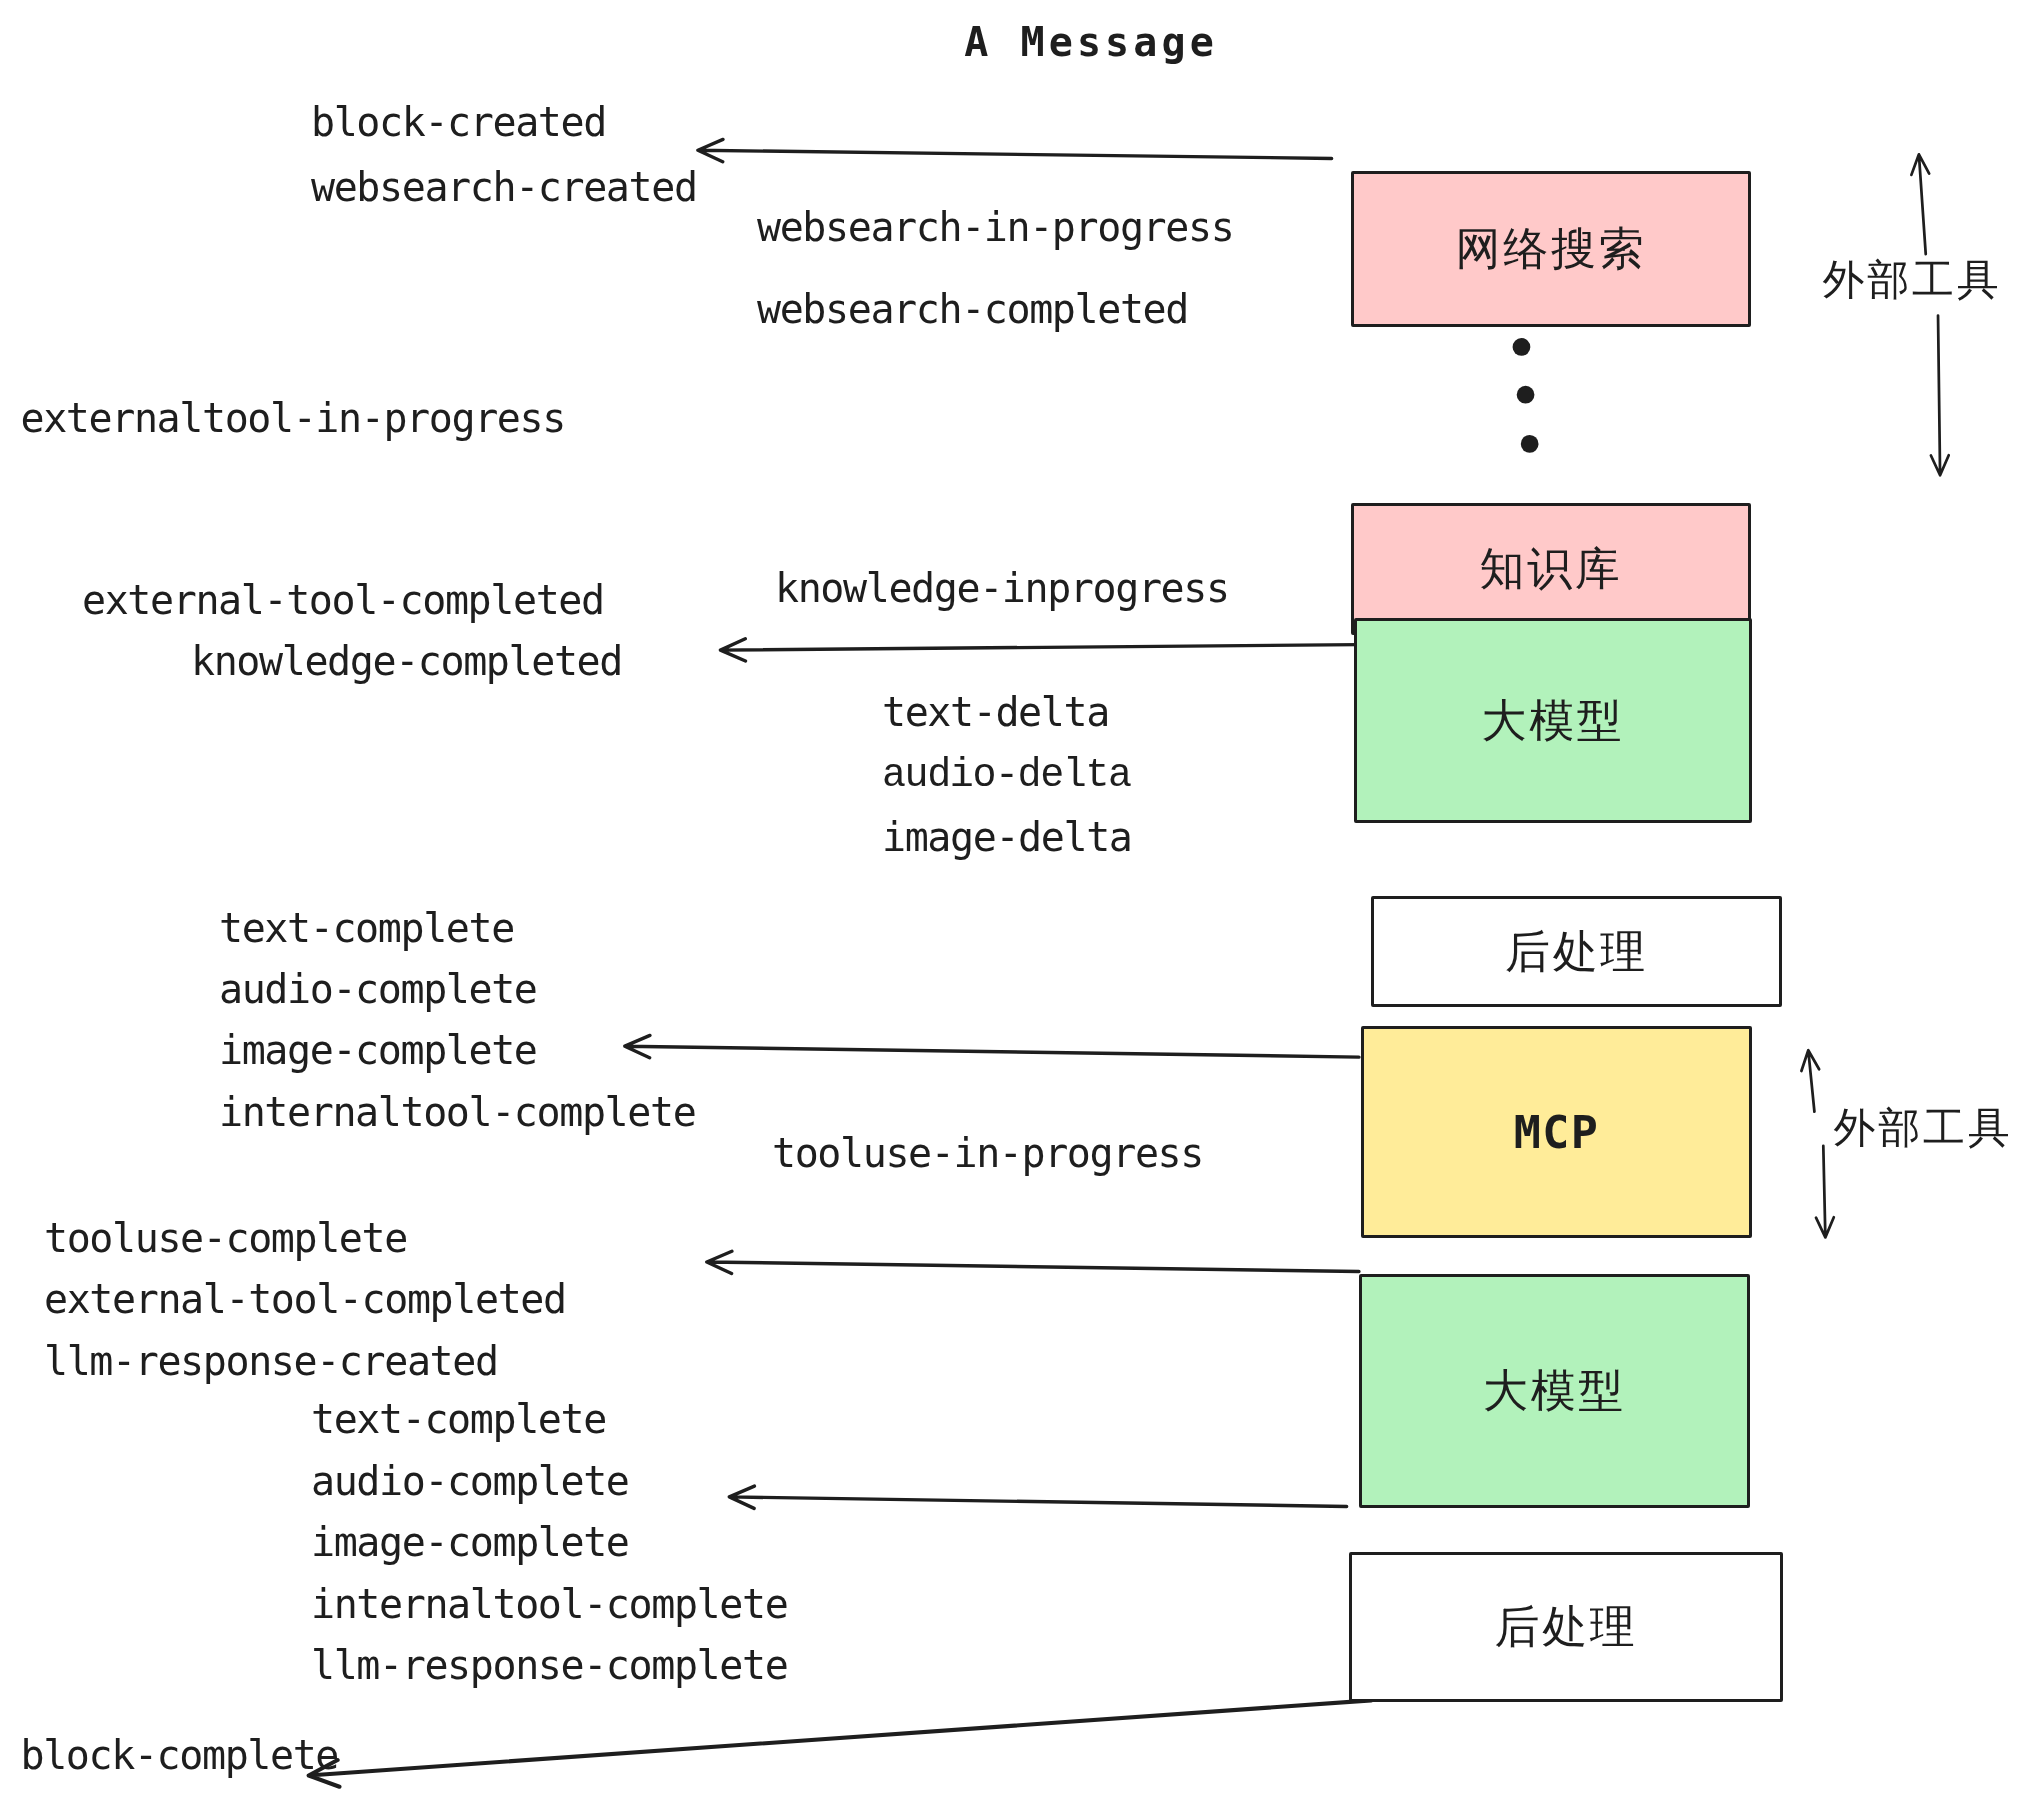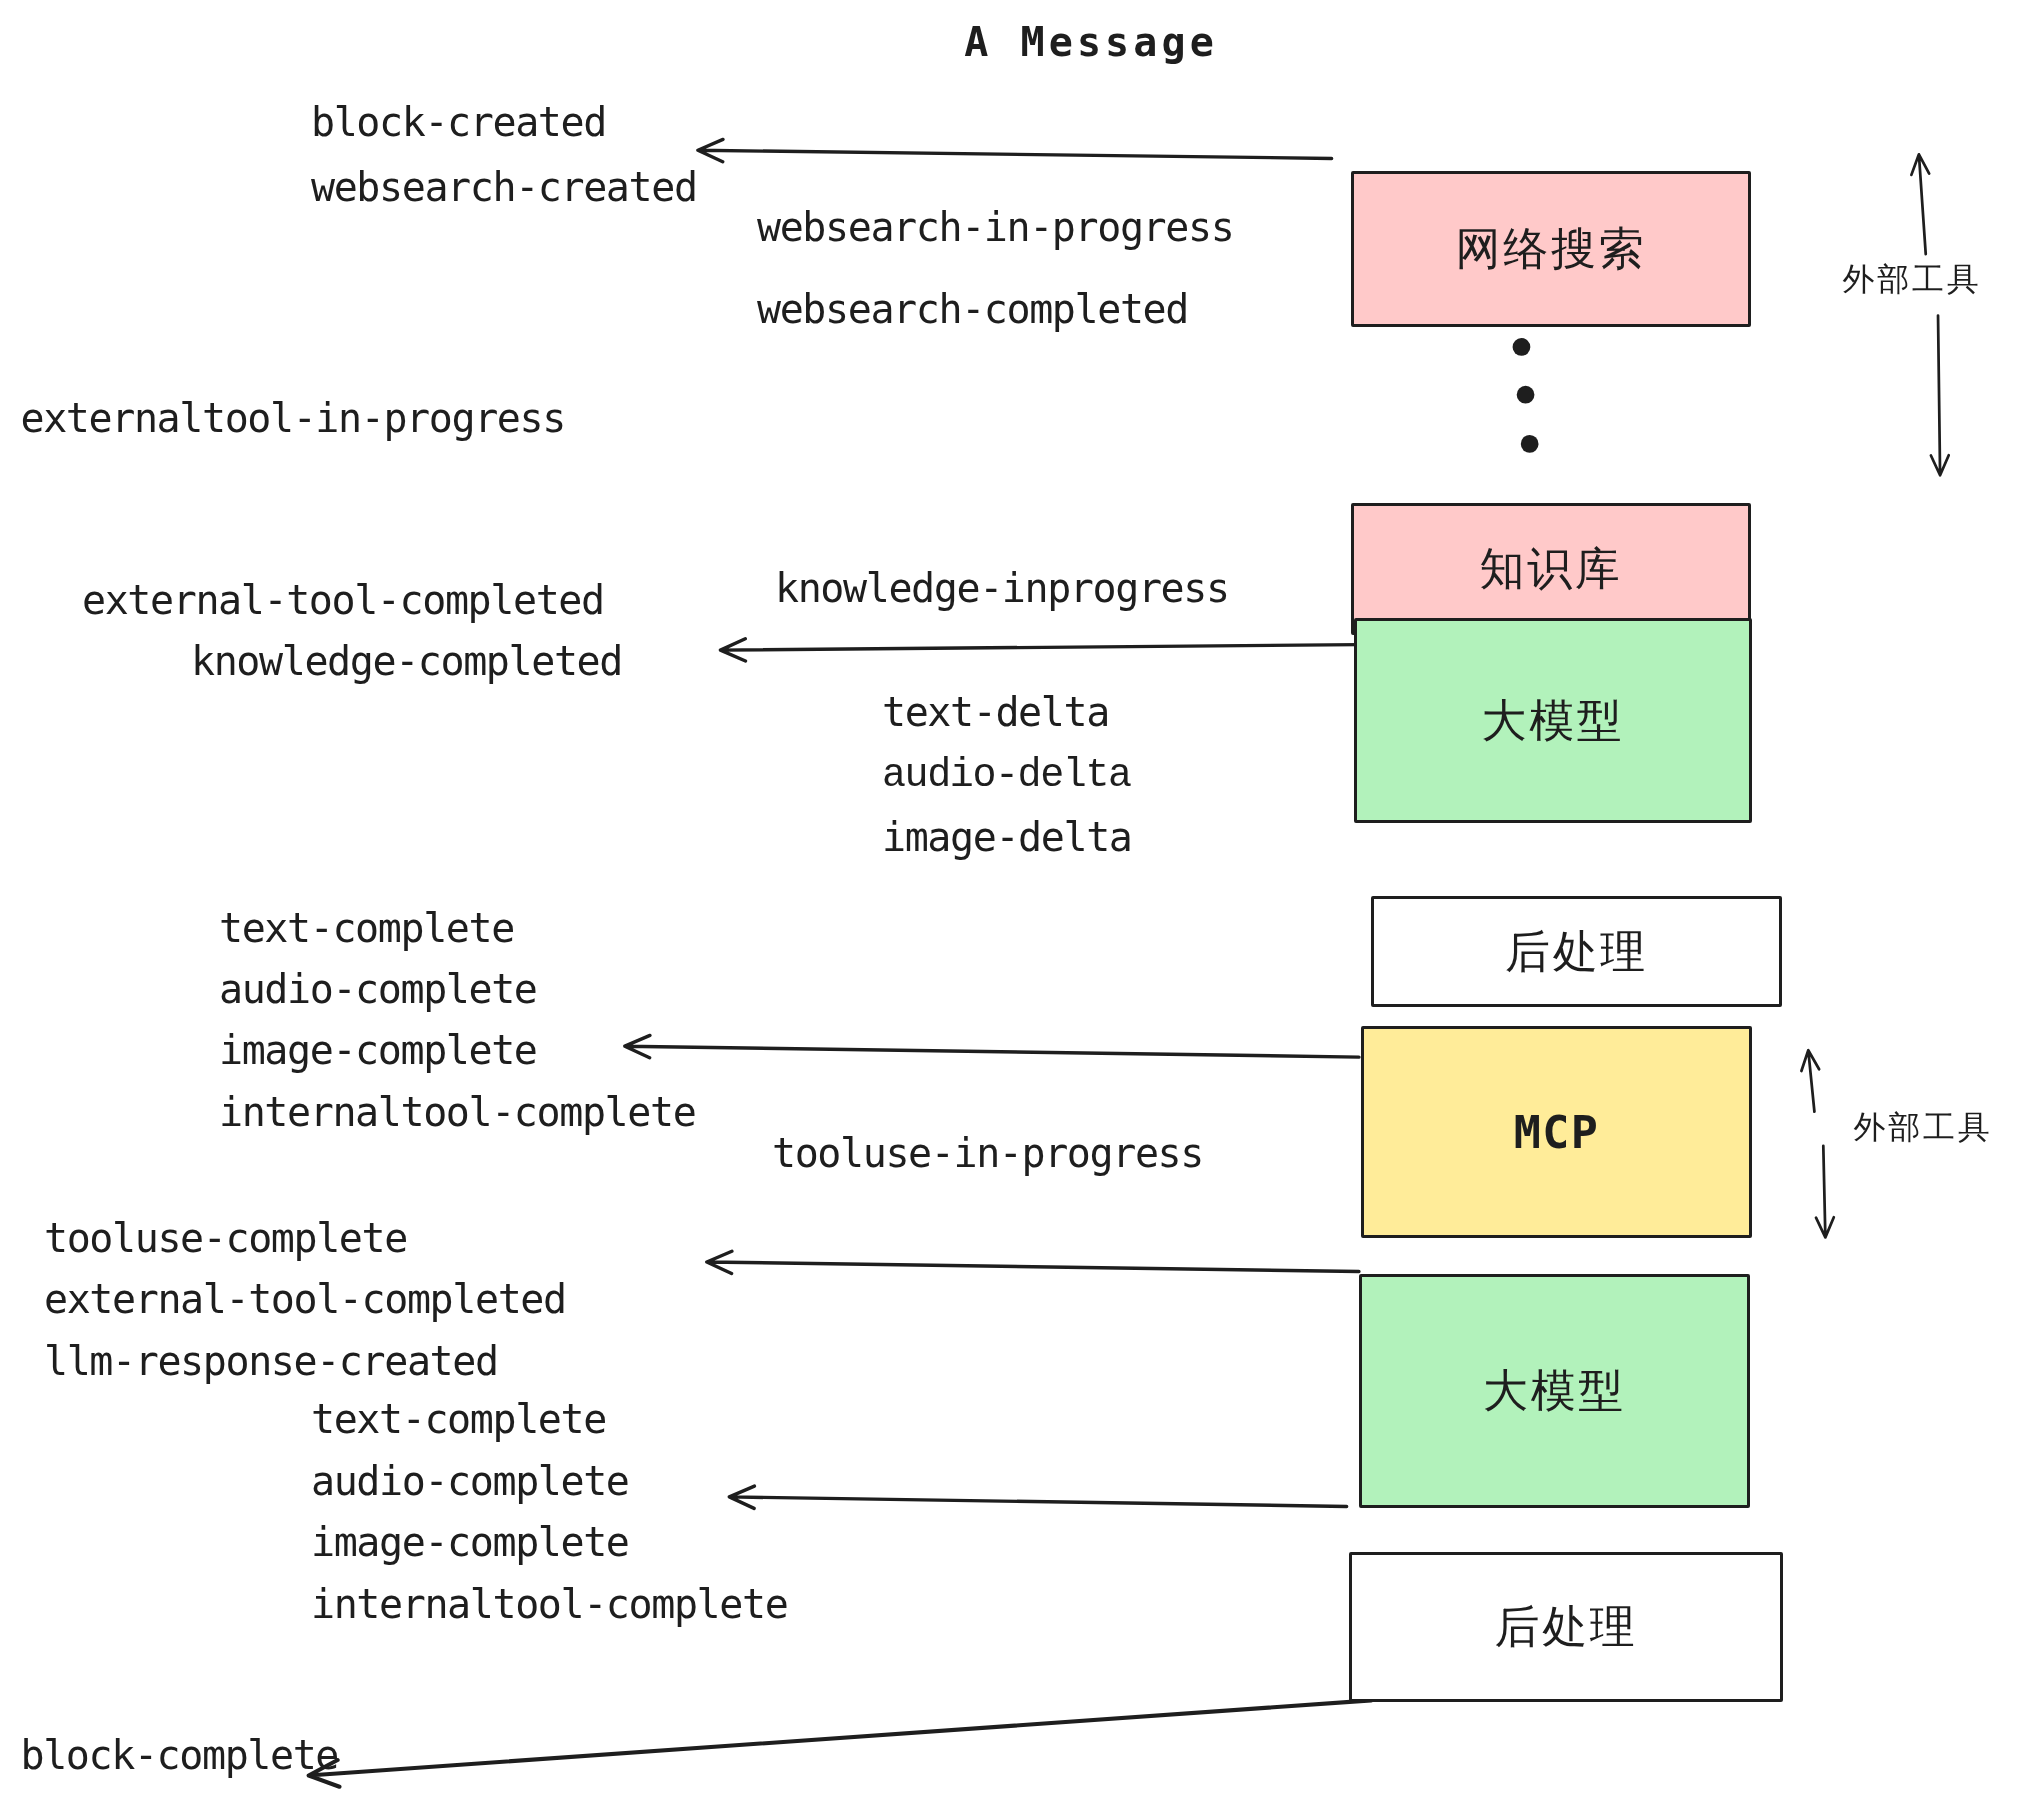--- a/index.html
+++ b/index.html
@@ -39,21 +39,21 @@
     font-family:"DejaVu Sans","Liberation Sans",sans-serif;
     font-size:45px;
     font-weight:500;
     letter-spacing:2.7px;
   }
   .box.mono-label { font-family:"DejaVu Sans Mono", monospace; font-weight:600; letter-spacing:1.4px; }
   .side-label {
     position:absolute;
     transform:translate(-50%,-50%);
     font-family:"DejaVu Sans","Liberation Sans",sans-serif;
-    font-size:32px;
+    font-size:42px;
     font-weight:500;
     color:#1e1e1e;
     white-space:nowrap;
     letter-spacing:2.7px;
   }
 </style>
 </head>
 <body>
 
 <div id="canvas">
@@ -110,17 +110,18 @@
     <div class="event" style="left: 219px; top: 1050px;">image-complete</div>
     <div class="event" style="left: 219px; top: 1112px;">internaltool-complete</div>
     <div class="event" style="left: 772px; top: 1153px;">tooluse-in-progress</div>
     <div class="event" style="left: 44px; top: 1238px;">tooluse-complete</div>
     <div class="event" style="left: 44px; top: 1299px;">external-tool-completed</div>
     <div class="event" style="left: 44px; top: 1361px;">llm-response-created</div>
     <div class="event" style="left: 311px; top: 1419px;">text-complete</div>
     <div class="event" style="left: 311px; top: 1481px;">audio-complete</div>
     <div class="event" style="left: 311px; top: 1542px;">image-complete</div>
     <div class="event" style="left: 311px; top: 1604px;">internaltool-complete</div>
+    <div class="event" style="left: 311px; top: 1665px;">llm-response-complete</div>
     <div class="event" style="left: 20.5px; top: 1755px;">block-complete</div>
     <div class="side-label" style="left: 1912px; top: 280px;">外部工具</div>
     <div class="side-label" style="left: 1923px; top: 1128px;">外部工具</div>
   </div>
 
 
 </body></html>

